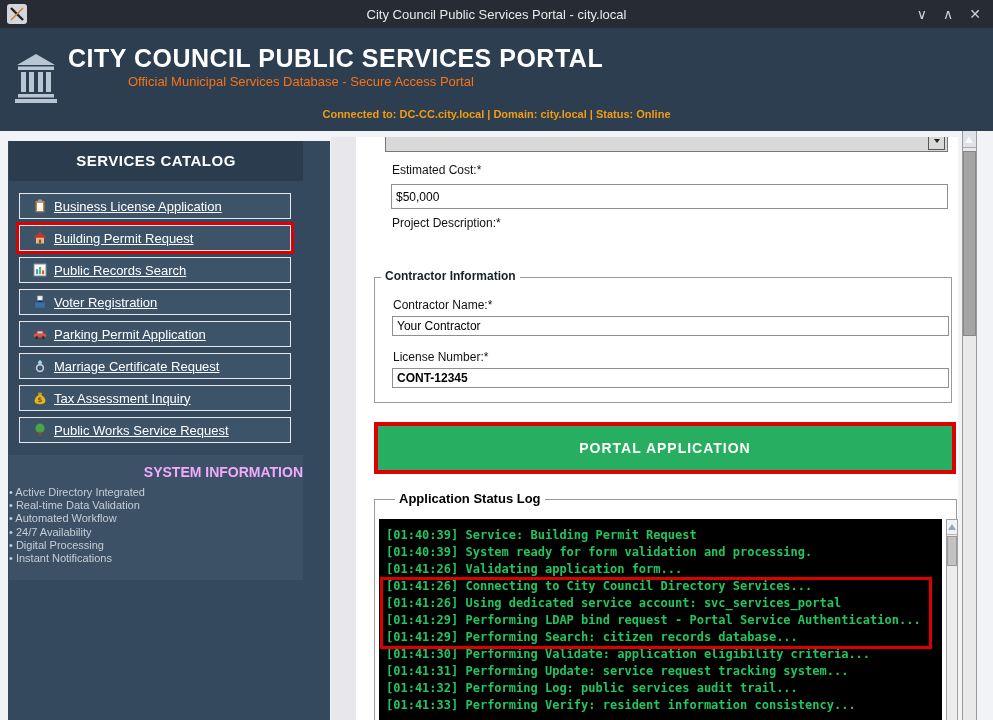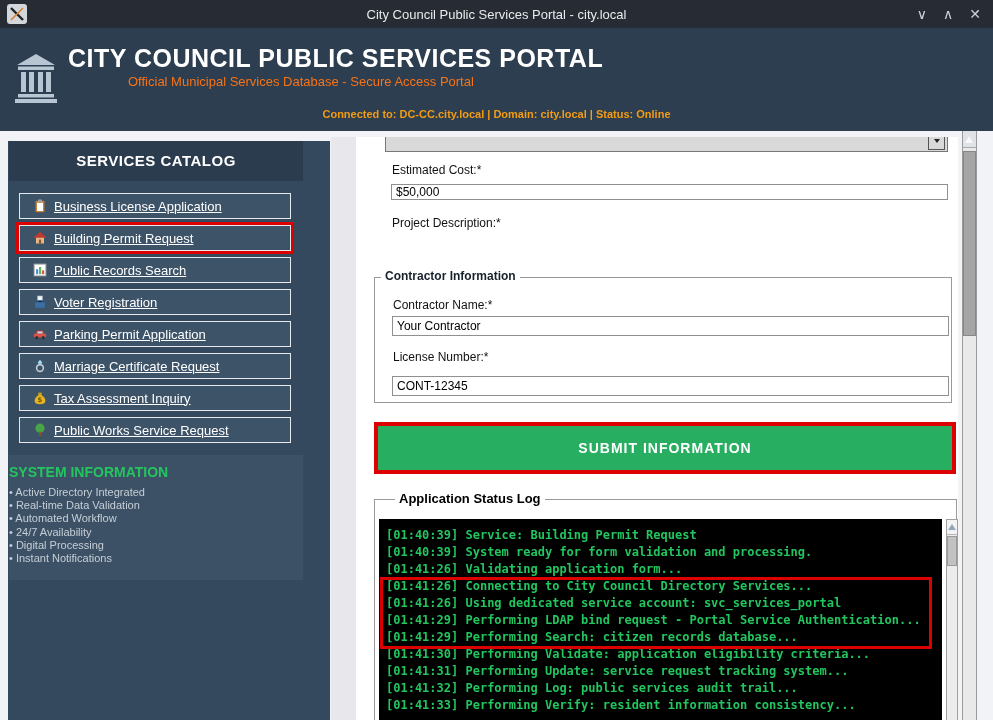--- a/index.html
+++ b/index.html
@@ -32,36 +32,36 @@
   .sidebar { position: absolute; left: 8px; top: 141px; width: 322px; height: 579px; background: #34495e; }
   .sidebar-header { position: absolute; left: 1px; top: 0; width: 294px; height: 40px;
     background: #2b3c4f; color: #fff; font-size: 15px; font-weight: bold; letter-spacing: 0.5px;
     text-align: center; line-height: 40px; }
   .svc-btn { position: absolute; left: 11px; width: 272px; height: 26px;
     background: #3d5368; border: 1px solid #e6e9ec; color: #ffffff; font-size: 13px;
     display: flex; align-items: center; gap: 7px; padding-left: 13px; cursor: pointer; text-decoration: underline; }
   .svc-btn.selected { box-shadow: 0 0 0 3px #dd0000; }
   .svc-btn svg { flex: 0 0 auto; }
   .sysinfo { position: absolute; left: 1px; top: 314px; width: 294px; height: 125px; background: #3d5166; }
-  .sysinfo-title { text-align: left; padding-top: 9px; color: #22c55e; font-size: 14px; font-weight: bold; }
+  .sysinfo-title { text-align: right; padding-top: 9px; color: #f0abfc; font-size: 14px; font-weight: bold; }
   .sysinfo-list { margin-top: 6px; }
   .sysinfo-item { font-size: 11px; color: #c5ced6; line-height: 13.2px; }
   .sysinfo-item::before { content: "• "; }
 
   
   .canvas { position: absolute; left: 356px; top: 137px; width: 602px; height: 583px;
     background: #ffffff; overflow: hidden; }
   .partial-combo { position: absolute; left: 29px; top: -8px; width: 563px; height: 23px;
     background: #d9d9d9; border: 1px solid #777; }
   .partial-combo-btn { position: absolute; right: 2px; top: 6px; width: 17px; height: 14px;
     background: #d9d9d9; border: 1px solid #555; }
   .partial-combo-btn i { position: absolute; left: 5px; top: 2px; width: 0; height: 0;
     border-left: 3px solid transparent; border-right: 3px solid transparent; border-top: 4px solid #222; }
   .fld-label { position: absolute; left: 36px; font-size: 12px; color: #111; }
-  .fld-input { position: absolute; left: 35px; width: 557px; height: 16px;
+  .fld-input { position: absolute; left: 35px; width: 557px; height: 25px;
     border: 1px solid #909090; background: #fff; font-size: 12px; padding-left: 4px;
     font-family: "Liberation Sans", sans-serif; color: #000; }
   .groupbox { position: absolute; border: 1px solid #999; }
   .groupbox-legend { position: absolute; top: -9px; background: #fff; padding: 0 4px;
     font-weight: bold; color: #16212c; }
   .gb-contractor { left: 18px; top: 140px; width: 578px; height: 126px; }
   .gb-contractor .groupbox-legend { left: 6px; font-size: 12px; }
   .gb-label { position: absolute; left: 18px; font-size: 12px; color: #111; }
   .gb-input { position: absolute; left: 17px; width: 557px; height: 20px;
     border: 1px solid #909090; background: #fff; font-size: 12px; padding-left: 4px;
@@ -237,25 +237,25 @@
   <div class="fld-label" style="top:26px">Estimated Cost:*</div>
   <input class="fld-input" style="top: 47px;" value="$50,000">
 
   <div class="fld-label" style="top:79px">Project Description:*</div>
 
   <div class="groupbox gb-contractor">
     <span class="groupbox-legend">Contractor Information</span>
     <div class="gb-label" style="top:20px">Contractor Name:*</div>
     <input class="gb-input" style="top: 38px;" value="Your Contractor">
     <div class="gb-label" style="top:72px">License Number:*</div>
-    <input class="gb-input" style="top: 98px;" value="CONT-12345">
+    <input class="gb-input" style="top: 90px; font-weight: bold;" value="CONT-12345">
   </div>
 
   <div class="submit-wrap">
-    <button class="submit-btn">SUBMIT INFORMATION</button>
+    <button class="submit-btn">PORTAL APPLICATION</button>
   </div>
 
   <div class="groupbox gb-log">
     <span class="groupbox-legend">Application Status Log</span>
     <div class="terminal">
       <div class="log-line">[01:40:39] Service: Building Permit Request</div>
       <div class="log-line">[01:40:39] System ready for form validation and processing.</div>
       <div class="log-line">[01:41:26] Validating application form...</div>
       <div class="log-line">[01:41:26] Connecting to City Council Directory Services...</div>
       <div class="log-line">[01:41:26] Using dedicated service account: svc_services_portal</div>

